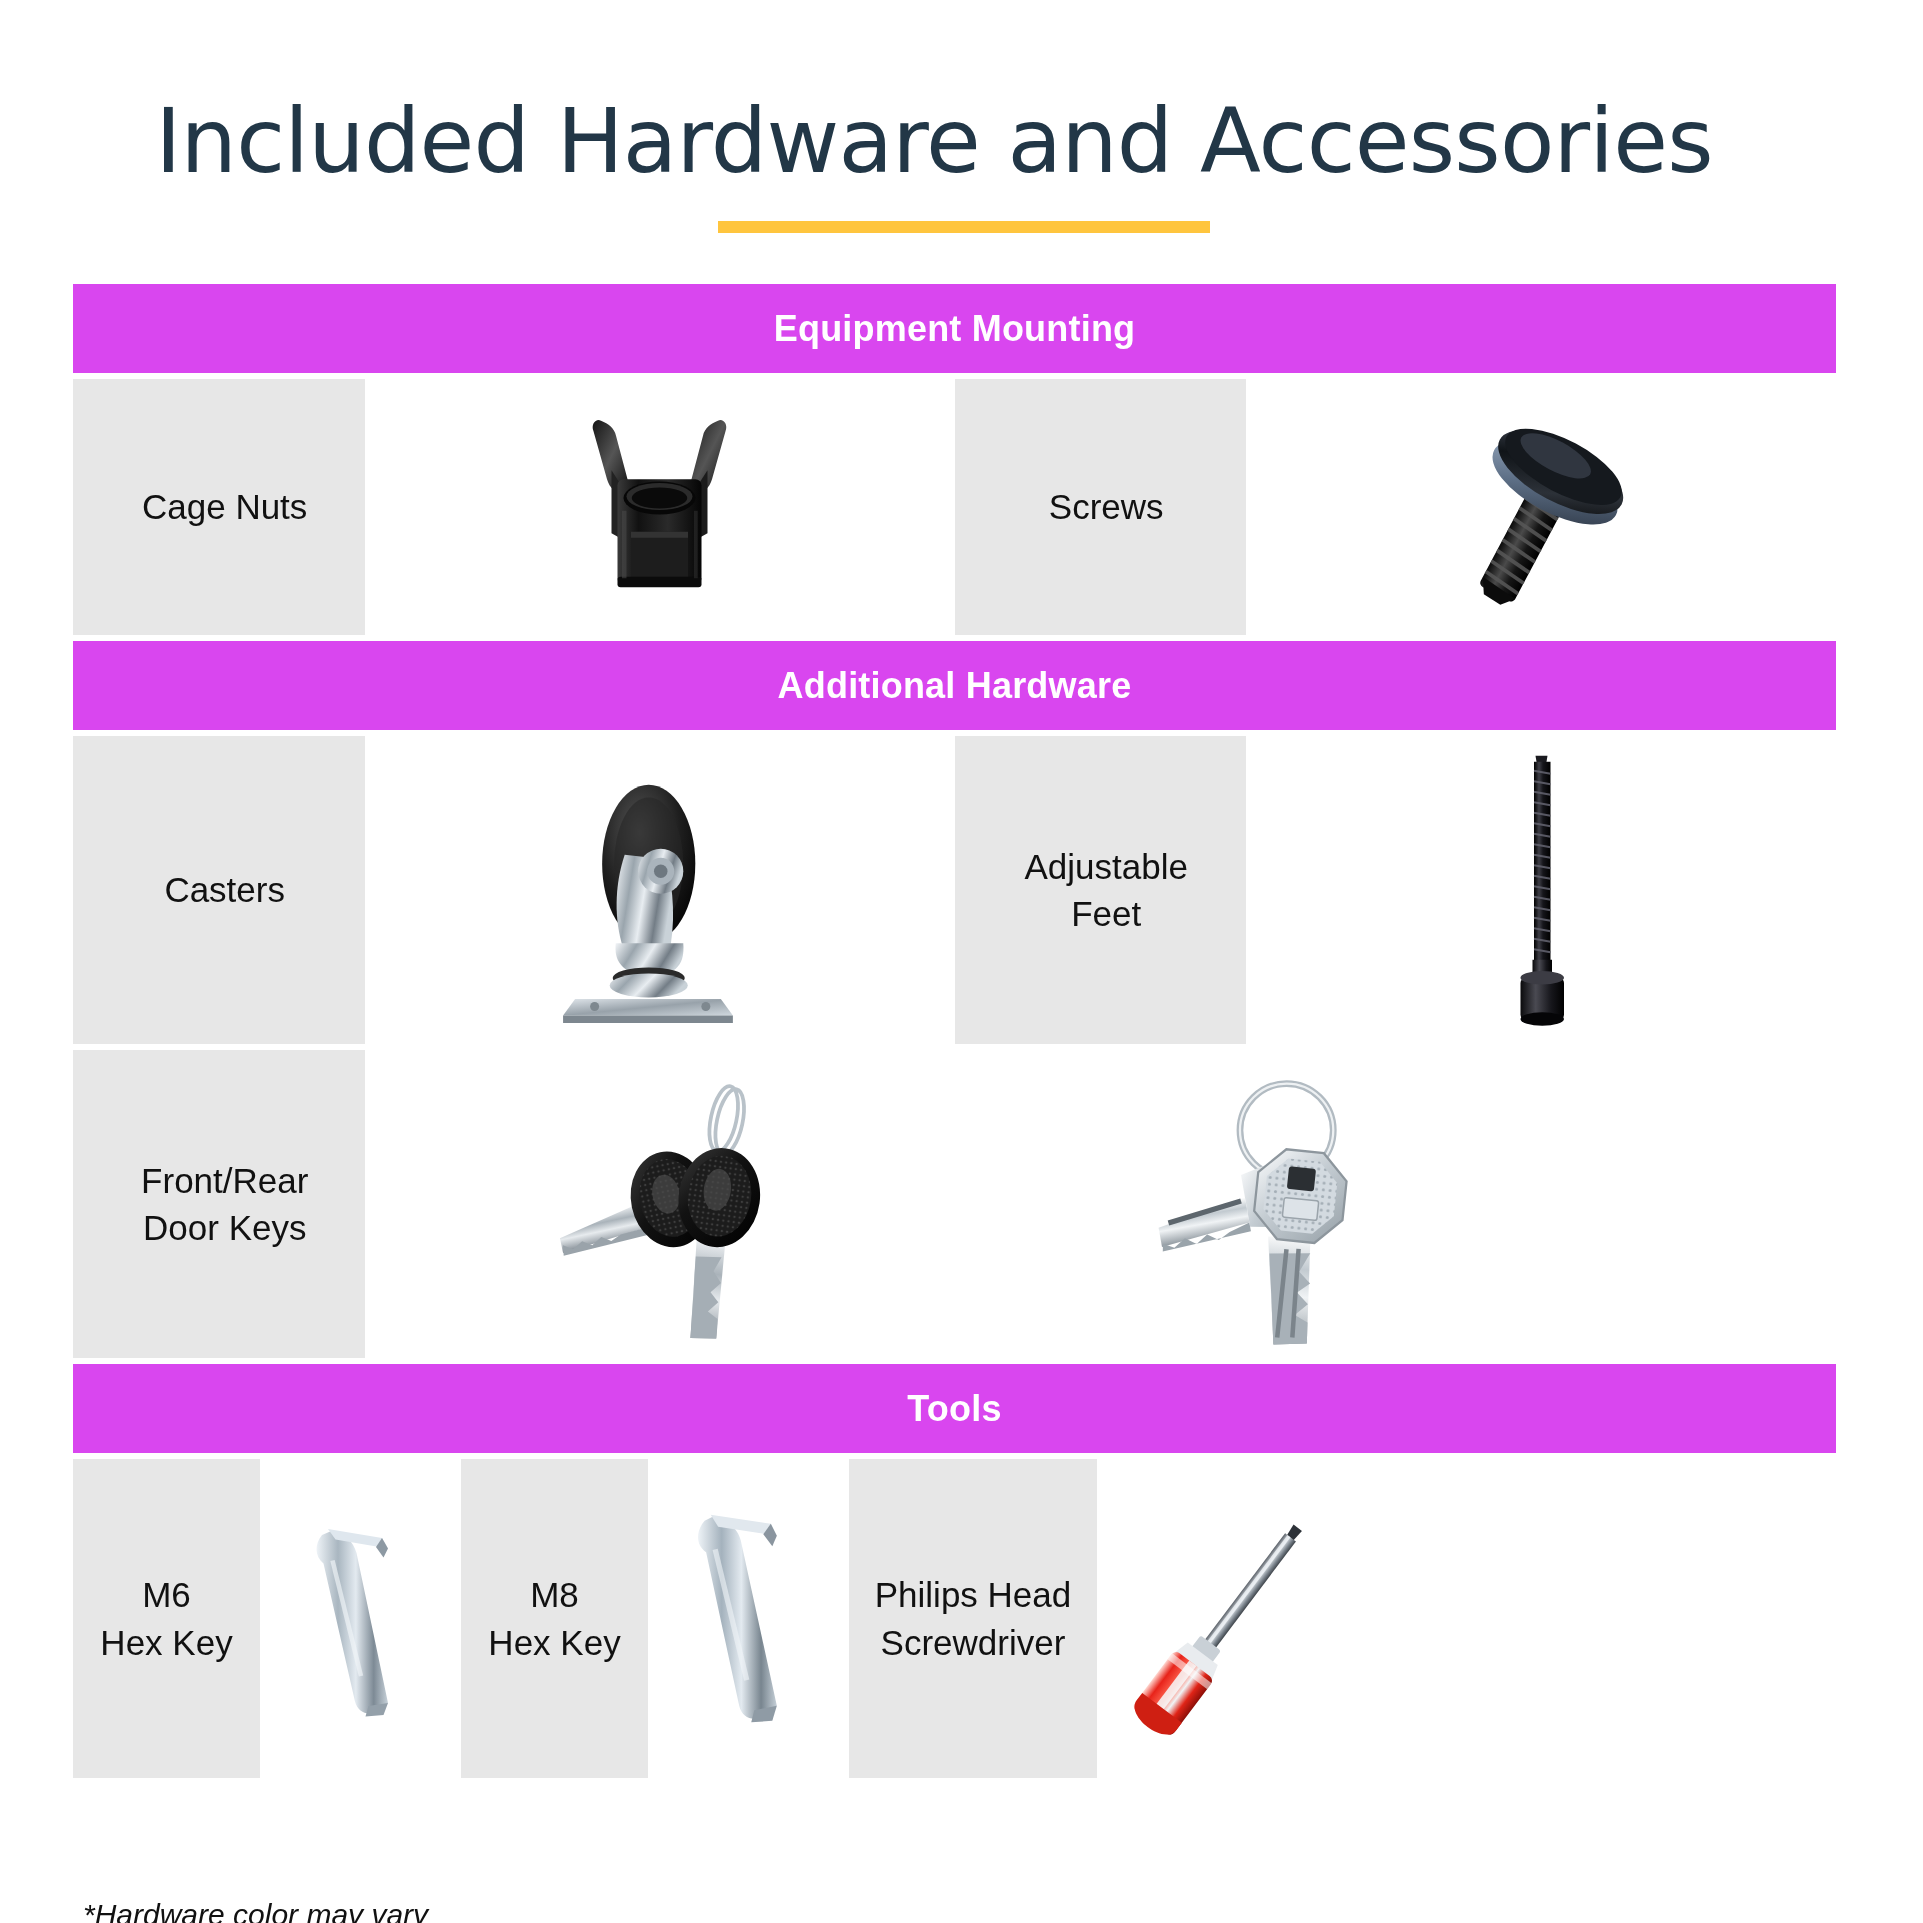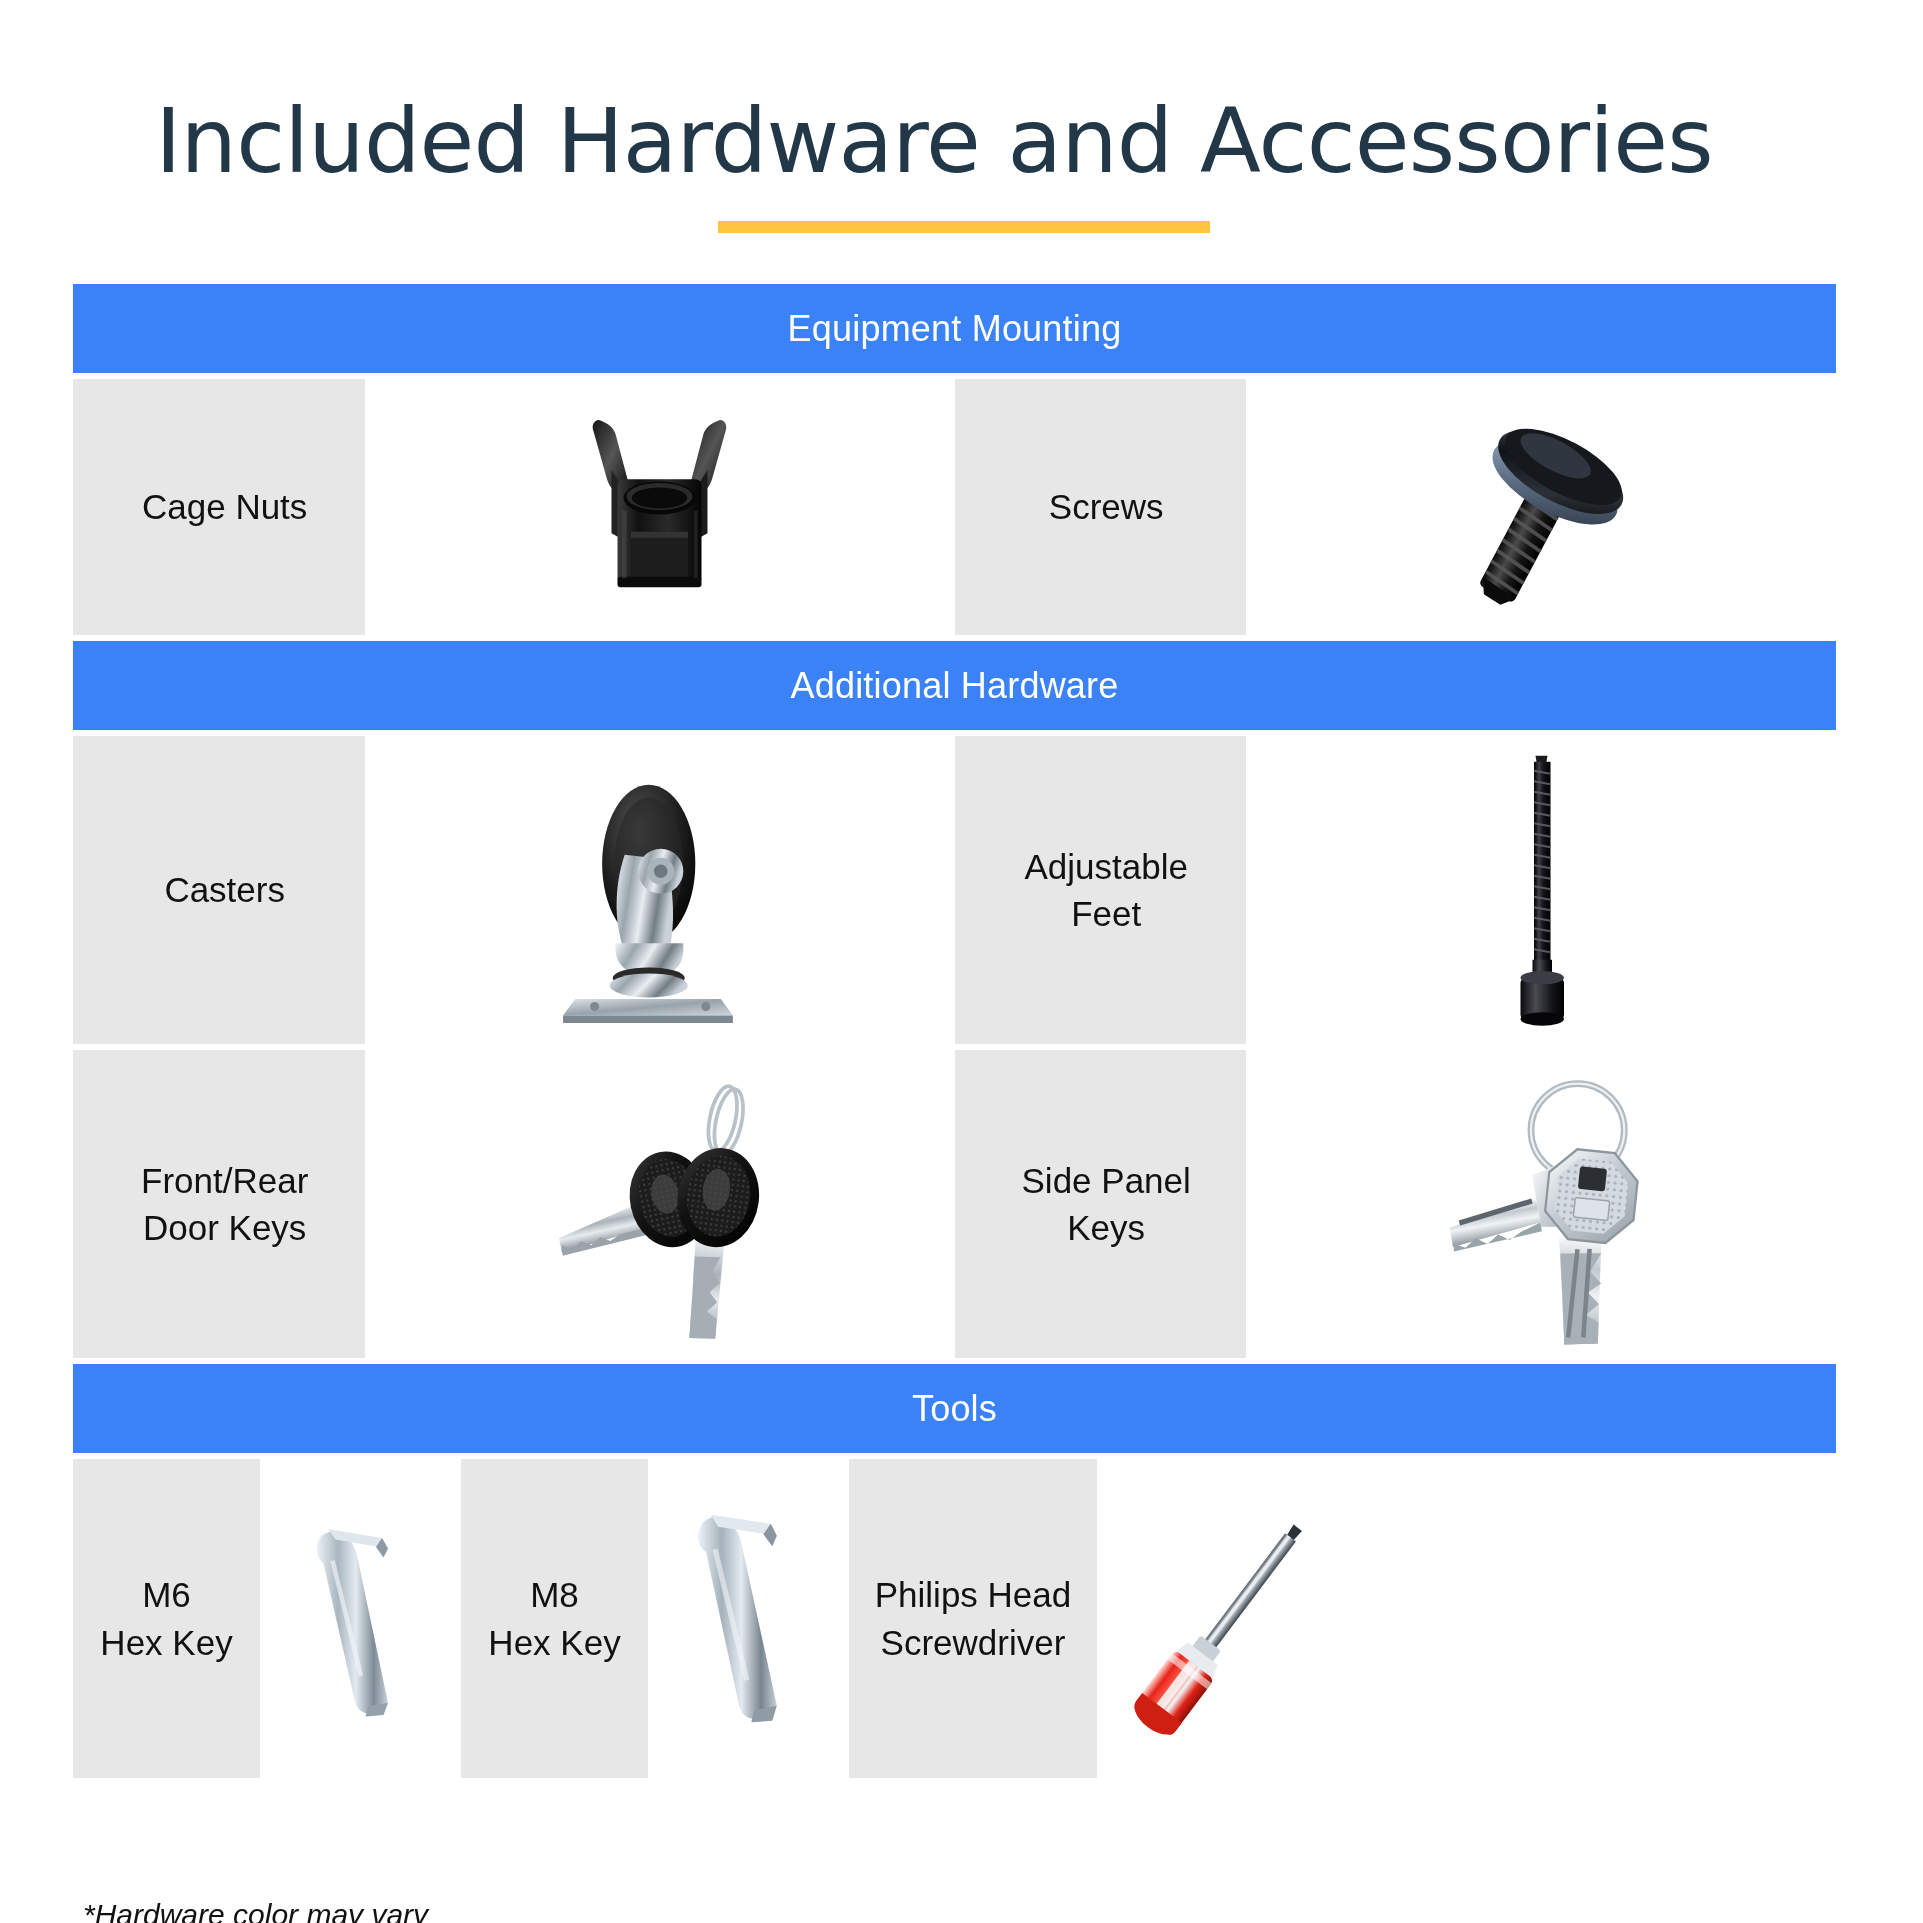--- a/index.html
+++ b/index.html
@@ -28,27 +28,27 @@
     width:492px;height:12px;
     background:#ffc53e;
   }
 
   
   .table{
     position:absolute;left:73px;top:284px;
     width:1763px;
   }
   .section-head{
-    background:#3b82f6;
+    background:#d946ef;
     color:#ffffff;
     height:89px;
     line-height:89px;
     text-align:center;
     font-size:36px;
-    font-weight:normal;
+    font-weight:bold;
     letter-spacing:0.2px;
   }
   .gap{height:6px;background:#ffffff;}
 
   .row{
     display:flex;
     width:100%;
     background:#ffffff;
   }
   .cell-label{
@@ -349,26 +349,20 @@
           <g transform="rotate(8 270 200)">
             <path d="M252 230 L290 224 L296 356 L262 360 Z" fill="url(#kblade)"></path>
             <path d="M262 360 L296 356 L294 330 L280 322 L292 308 L280 296 L292 282 L280 268 L288 248 L254 252 Z" fill="#a5aeb5"></path>
             <ellipse cx="274" cy="170" rx="54" ry="66" fill="url(#khead)"></ellipse>
             <ellipse cx="274" cy="168" rx="42" ry="54" fill="url(#kdots)"></ellipse>
             <ellipse cx="270" cy="160" rx="18" ry="28" fill="#4a4a4a" opacity="0.7"></ellipse>
           </g>
         </svg>
       </div>
 
-      <div class="cell-label">
-        <span>
-          <span>Side Panel</span><br>
-          <span>Keys</span>
-        </span>
-      </div>
       <div class="cell-img">
 
         <svg class="art" width="301" height="286" viewBox="0 0 400 380">
           <defs>
             <linearGradient id="skb" x1="0" y1="0" x2="0" y2="1">
               <stop offset="0" stop-color="#ffffff"></stop>
                 <stop offset="0.3" stop-color="#c2cad0"></stop>
               <stop offset="0.55" stop-color="#f0f3f5"></stop>
                 <stop offset="1" stop-color="#8e979e"></stop>
             </linearGradient>

